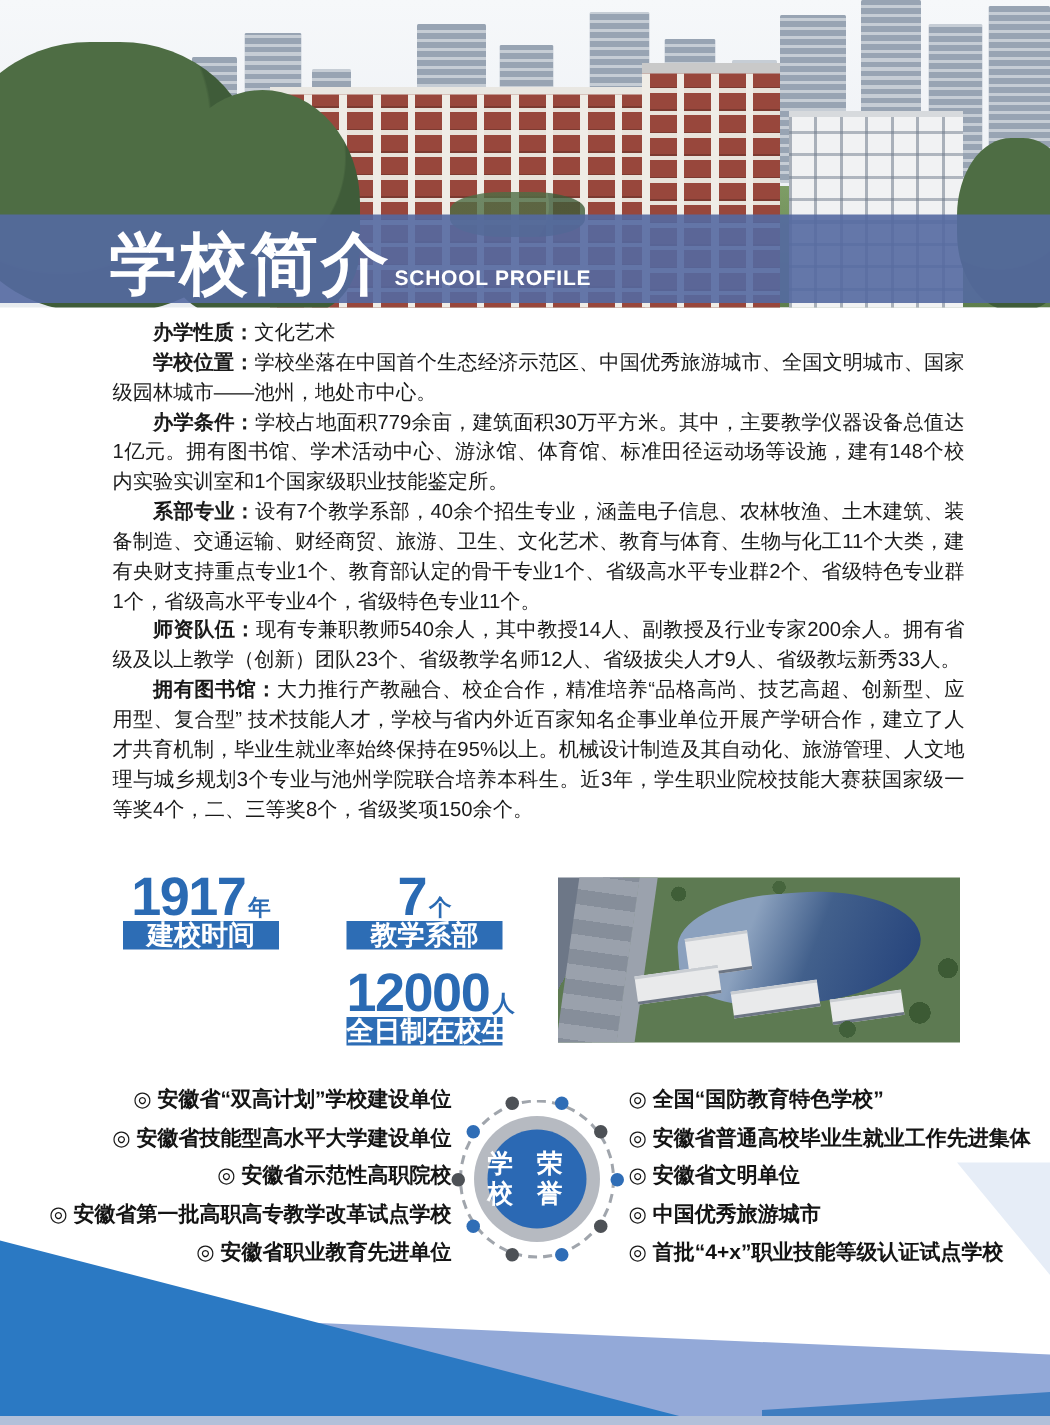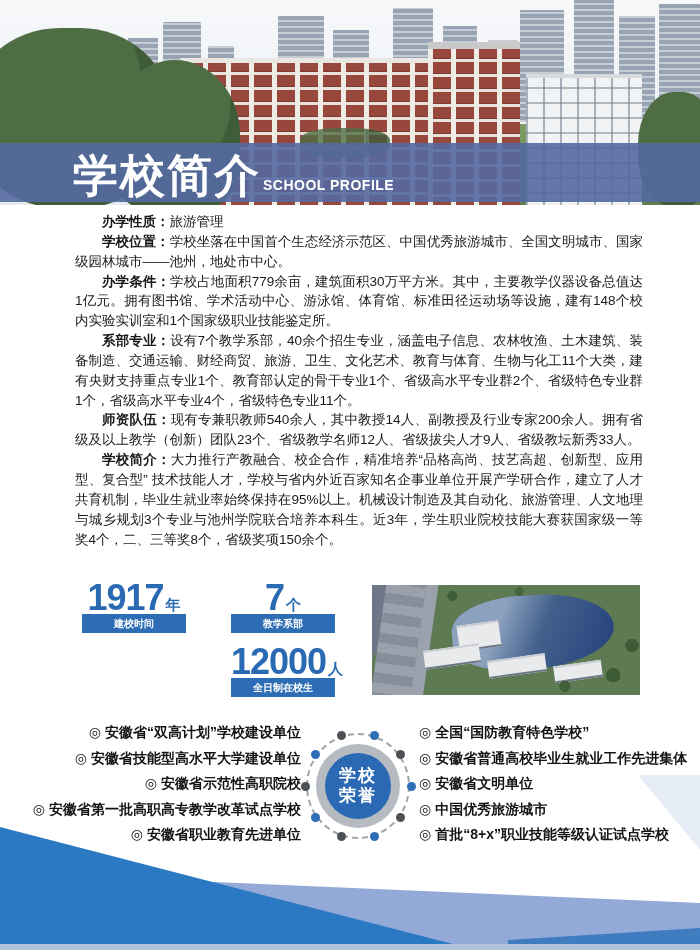--- a/index.html
+++ b/index.html
@@ -37,21 +37,21 @@
           font-size:13.5px;line-height:1.47;text-align:justify;}
   .body-text p{margin:0;text-indent:2em;}
   .plabel{font-weight:bold;}
 
   
   .stats{position:absolute;left:82px;top:583px;width:260px;height:115px;}
   .stat{position:absolute;width:104px;}
   .stat-num{text-align:center;white-space:nowrap;height:30px;line-height:30px;}
   .num{font-size:36px;font-weight:bold;color:#2a6ab3;letter-spacing:-1px;}
   .unit{font-size:15px;font-weight:bold;color:#2a6ab3;margin-left:2px;}
-  .stat-bar{margin-top:1px;background:#2d6db5;color:#fff;font-weight:bold;font-size:10px;
+  .stat-bar{margin-top:1px;background:#2d6db5;color:#fff;font-weight:bold;font-size:18px;
           text-align:center;height:19px;line-height:19px;white-space:nowrap;}
 
   
   .aerial{position:absolute;left:372px;top:585px;width:268px;height:110px;overflow:hidden;
           background:linear-gradient(120deg,#6d7787 0 13%,#5d7a52 13% 100%);}
   .a-road{position:absolute;left:6px;top:-10px;width:40px;height:140px;background:
           repeating-linear-gradient(0deg, #9aa1ac 0 10px, #868e9a 10px 20px);transform:rotate(8deg);}
   .a-lake{position:absolute;left:80px;top:10px;width:162px;height:74px;
           border-radius:48% 55% 58% 45%;transform:rotate(-4deg);
           background:linear-gradient(115deg,#8ba1be 0 30%,#42608c 55%,#22407a 100%);}
@@ -71,22 +71,22 @@
   .hlist .bul{margin-right:4px;font-weight:normal;}
   .hleft{position:absolute;right:399px;top:2px;text-align:right;}
   .hright{position:absolute;left:419px;top:2px;text-align:left;}
 
   .badge{position:absolute;left:303px;top:12px;width:110px;height:112px;}
   .badge-dash{position:absolute;inset:3px;border:2px dashed #a0a5ac;border-radius:50%;}
   .badge-dot{position:absolute;width:9px;height:9px;border-radius:50%;}
   .badge-ring{position:absolute;left:13px;top:14px;width:84px;height:84px;border-radius:50%;
           background:#b6bac1;}
   .badge-core{position:absolute;left:22px;top:23px;width:66px;height:66px;border-radius:50%;
-          background:#2b69b4;display:flex;flex-direction:column;align-items:center;
-          justify-content:center;color:#fff;font-weight:bold;font-size:17px;
+          background:#2b69b4;display:flex;flex-direction:row;align-items:center;
+          justify-content:space-between;color:#fff;font-weight:bold;font-size:17px;
           line-height:20px;letter-spacing:2px;}
 
   
   .deco{position:absolute;left:0;top:770px;width:700px;height:180px;}
 </style>
 </head>
 <body>
 
 <div class="hero">
 
@@ -114,26 +114,26 @@
   <div class="grove" style="left:638px;top:92px;width:80px;height:115px;"></div>
   <div class="grove" style="left:300px;top:128px;width:90px;height:30px;border-radius:40%;opacity:.8;"></div>
 
   <div class="banner">
     <span class="banner-title">学校简介</span>
     <span class="banner-sub">SCHOOL PROFILE</span>
   </div>
 </div>
 
 <div class="body-text" id="paragraphs">
-    <p><b class="plabel">办学性质：</b><span>旅游管理</span></p>
+    <p><b class="plabel">办学性质：</b><span>文化艺术</span></p>
     <p><b class="plabel">学校位置：</b><span>学校坐落在中国首个生态经济示范区、中国优秀旅游城市、全国文明城市、国家级园林城市——池州，地处市中心。</span></p>
     <p><b class="plabel">办学条件：</b><span>学校占地面积779余亩，建筑面积30万平方米。其中，主要教学仪器设备总值达1亿元。拥有图书馆、学术活动中心、游泳馆、体育馆、标准田径运动场等设施，建有148个校内实验实训室和1个国家级职业技能鉴定所。</span></p>
     <p><b class="plabel">系部专业：</b><span>设有7个教学系部，40余个招生专业，涵盖电子信息、农林牧渔、土木建筑、装备制造、交通运输、财经商贸、旅游、卫生、文化艺术、教育与体育、生物与化工11个大类，建有央财支持重点专业1个、教育部认定的骨干专业1个、省级高水平专业群2个、省级特色专业群1个，省级高水平专业4个，省级特色专业11个。</span></p>
     <p><b class="plabel">师资队伍：</b><span>现有专兼职教师540余人，其中教授14人、副教授及行业专家200余人。拥有省级及以上教学（创新）团队23个、省级教学名师12人、省级拔尖人才9人、省级教坛新秀33人。</span></p>
-    <p><b class="plabel">学校简介：</b><span>大力推行产教融合、校企合作，精准培养“品格高尚、技艺高超、创新型、应用型、复合型” 技术技能人才，学校与省内外近百家知名企事业单位开展产学研合作，建立了人才共育机制，毕业生就业率始终保持在95%以上。机械设计制造及其自动化、旅游管理、人文地理与城乡规划3个专业与池州学院联合培养本科生。近3年，学生职业院校技能大赛获国家级一等奖4个，二、三等奖8个，省级奖项150余个。</span></p>
+    <p><b class="plabel">拥有图书馆：</b><span>大力推行产教融合、校企合作，精准培养“品格高尚、技艺高超、创新型、应用型、复合型” 技术技能人才，学校与省内外近百家知名企事业单位开展产学研合作，建立了人才共育机制，毕业生就业率始终保持在95%以上。机械设计制造及其自动化、旅游管理、人文地理与城乡规划3个专业与池州学院联合培养本科生。近3年，学生职业院校技能大赛获国家级一等奖4个，二、三等奖8个，省级奖项150余个。</span></p>
   </div>
 
 <div class="stats" id="stats">
     <div class="stat" style="left: 0px; top: 0px;">
       <div class="stat-num"><span class="num">1917</span><span class="unit">年</span></div>
       <div class="stat-bar">建校时间</div>
     </div>
     <div class="stat" style="left: 149px; top: 0px;">
       <div class="stat-num"><span class="num">7</span><span class="unit">个</span></div>
       <div class="stat-bar">教学系部</div>
@@ -161,21 +161,21 @@
       <li><span class="bul">◎</span><span>安徽省技能型高水平大学建设单位</span></li>
       <li><span class="bul">◎</span><span>安徽省示范性高职院校</span></li>
       <li><span class="bul">◎</span><span>安徽省第一批高职高专教学改革试点学校</span></li>
       <li><span class="bul">◎</span><span>安徽省职业教育先进单位</span></li>
     </ul>
   <ul class="hlist hright" id="honors-right">
       <li><span class="bul">◎</span><span>全国“国防教育特色学校”</span></li>
       <li><span class="bul">◎</span><span>安徽省普通高校毕业生就业工作先进集体</span></li>
       <li><span class="bul">◎</span><span>安徽省文明单位</span></li>
       <li><span class="bul">◎</span><span>中国优秀旅游城市</span></li>
-      <li><span class="bul">◎</span><span>首批“8+x”职业技能等级认证试点学校</span></li>
+      <li><span class="bul">◎</span><span>首批“4+x”职业技能等级认证试点学校</span></li>
     </ul>
   <div class="badge">
     <div class="badge-dash"></div>
     <div id="badge-dots">
         <span class="badge-dot" style="left: 34.1221px; top: 1.094px; background: rgb(77, 81, 86);"></span>
         <span class="badge-dot" style="left: 66.8779px; top: 1.094px; background: rgb(47, 109, 182);"></span>
         <span class="badge-dot" style="left: 93.3779px; top: 20.3474px; background: rgb(77, 81, 86);"></span>
         <span class="badge-dot" style="left: 103.5px; top: 51.5px; background: rgb(47, 109, 182);"></span>
         <span class="badge-dot" style="left: 93.3779px; top: 82.6526px; background: rgb(77, 81, 86);"></span>
         <span class="badge-dot" style="left: 66.8779px; top: 101.906px; background: rgb(47, 109, 182);"></span>

